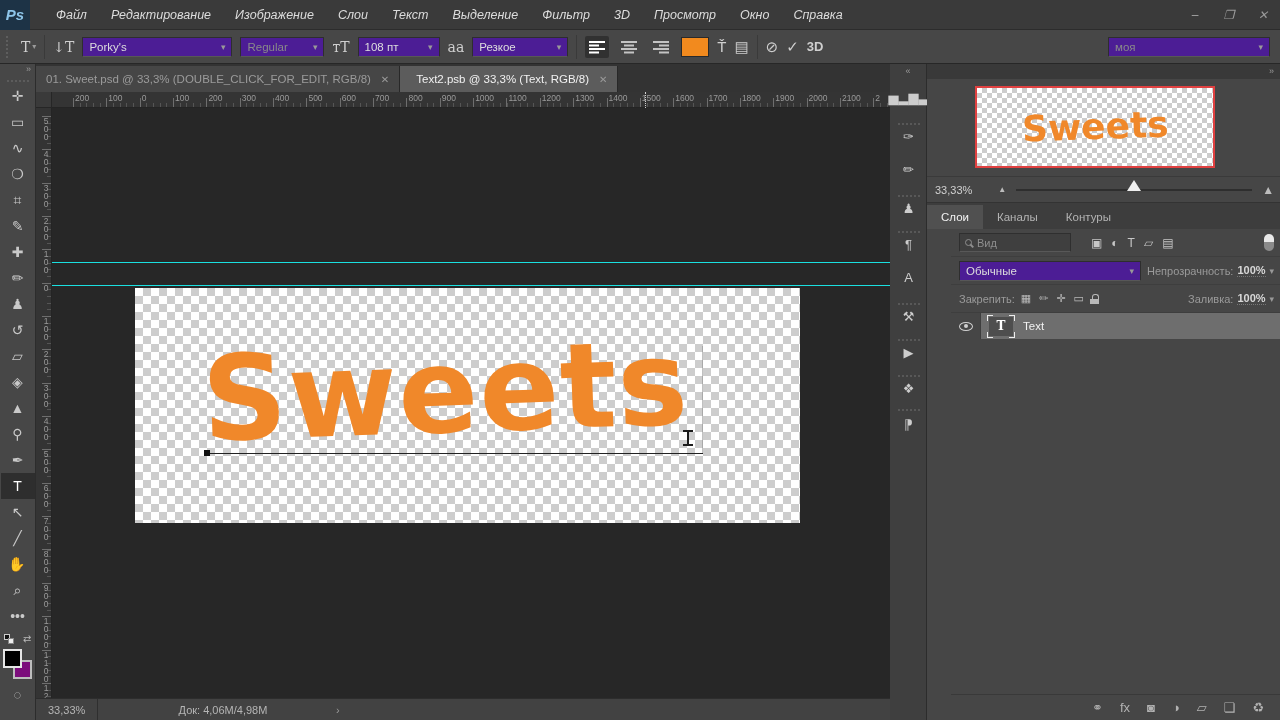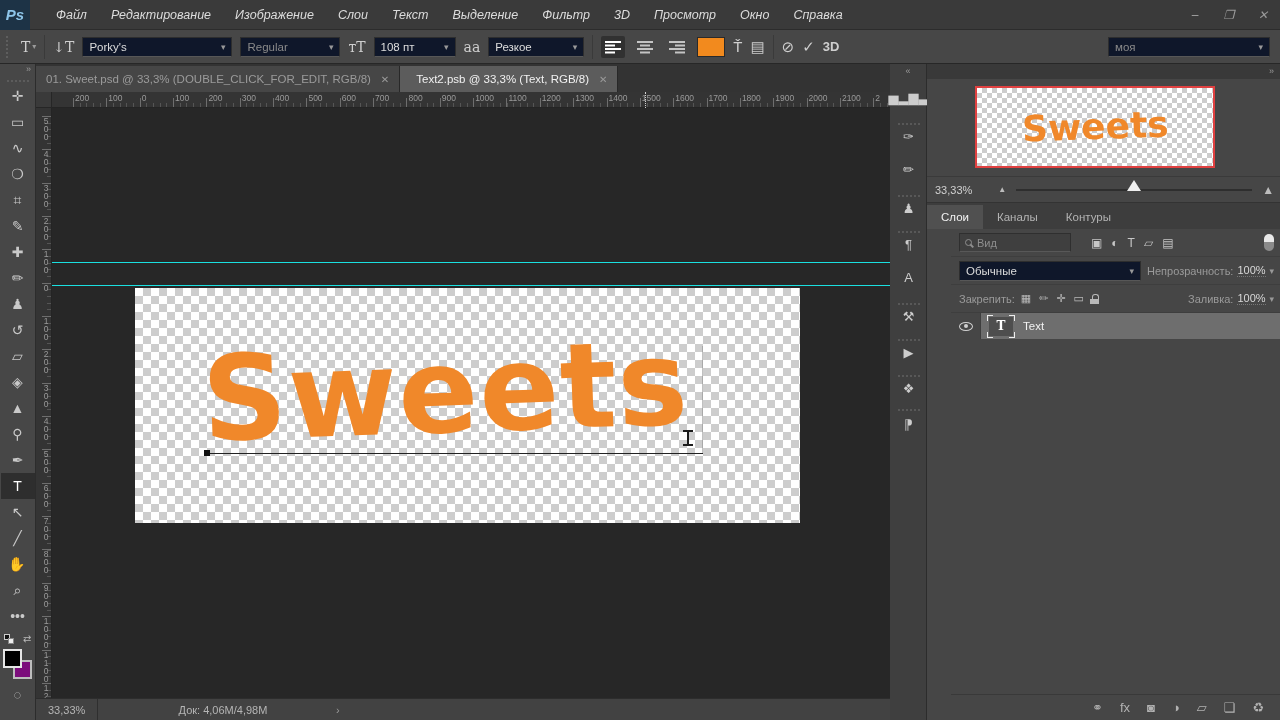--- a/index.html
+++ b/index.html
@@ -17,21 +17,21 @@
   .win-btn{width:34px;height:26px;display:flex;align-items:center;justify-content:center;
            color:#9a9a9a;font-size:12px;}
 
   
   .optionsbar{position:absolute;left:0;top:30px;width:1280px;height:34px;background:#474747;
               border-bottom:1px solid #272727;display:flex;align-items:center;gap:8px;padding:0 6px;}
   .ob-grip{width:5px;height:22px;border-left:2px dotted #5e5e5e;margin-right:2px;}
   .ob-sep{width:1px;height:24px;background:#3a3a3a;}
   .ob-icon{color:#cfcfcf;font-size:14px;font-family:"DejaVu Serif",serif;display:flex;align-items:center;gap:2px;}
   .ob-caret{font-size:8px;color:#9a9a9a;}
-  .select{height:20px;background:#0f172a;border:1px solid #2e2e2e;border-bottom-color:#575757;
+  .select{height:20px;background:#4c1d95;border:1px solid #2e2e2e;border-bottom-color:#575757;
           display:flex;align-items:center;padding:0 6px;color:#ddd;font-size:11.5px;position:relative;justify-content:flex-end;}
   .select .chev{margin-left:auto;color:#999;font-size:9px;padding-left:6px;}
   .select.dim{color:#8a8a8a;}
   .align-btn{width:24px;height:22px;display:flex;align-items:center;justify-content:center;border-radius:2px;}
   .align-btn.active{background:#313131;}
   .align-btn svg rect{fill:#c4c4c4;}
   .align-btn.active svg rect{fill:#fff;}
   .swatch{width:28px;height:20px;border:1px solid #2a2a2a;}
   .ob-glyph{color:#cfcfcf;font-size:15px;}
   .ob-3d{color:#cfcfcf;font-weight:bold;font-size:13px;}
@@ -141,21 +141,21 @@
   .lrow{height:28px;display:flex;align-items:center;padding:0 8px;gap:6px;border-bottom:1px solid #3e3e3e;}
   .search-field{width:112px;height:19px;background:#3f3f3f;border:1px solid #2f2f2f;border-bottom-color:#585858;
                 display:flex;align-items:center;padding:0 5px;color:#8e8e8e;font-size:11px;gap:5px;}
   .mag{width:7px;height:7px;border:1.5px solid #8e8e8e;border-radius:50%;position:relative;flex:none;}
   .mag:after{content:"";position:absolute;width:4px;height:1.5px;background:#8e8e8e;right:-3px;bottom:-1px;
              transform:rotate(45deg);}
   .f-icons{display:flex;gap:9px;margin-left:14px;color:#c7c7c7;font-size:12px;}
   .pill{margin-left:auto;width:10px;height:17px;border-radius:5px;background:linear-gradient(#e8e8e8 45%,#8a8a8a 45%);}
   .blend-sel{width:182px;}
   .opacity{margin-left:auto;color:#9a9a9a;font-size:11px;display:flex;align-items:center;gap:4px;}
-  .opacity b{color:#d8d8d8;font-weight:normal;border-bottom:1px dotted #777;}
+  .opacity b{color:#d8d8d8;font-weight:bold;border-bottom:1px dotted #777;}
   .locks{display:flex;gap:8px;color:#b9b9b9;font-size:11px;align-items:center;}
   .lock-shape{position:relative;width:10px;height:10px;}
   .lock-shape:before{content:"";position:absolute;left:2px;top:0;width:5px;height:5px;border:1.5px solid #b9b9b9;
                      border-bottom:none;border-radius:3px 3px 0 0;}
   .lock-shape:after{content:"";position:absolute;left:0;bottom:0;width:9px;height:5px;background:#b9b9b9;}
   .layerlist{flex:1;background:#464646;}
   .layer-row{height:26px;display:flex;align-items:center;}
   .eye-col{width:30px;display:flex;align-items:center;justify-content:center;border-right:1px solid #3e3e3e;height:100%;}
   .eye{width:14px;height:9px;border:1.5px solid #d0d0d0;border-radius:50%;position:relative;}
   .eye:after{content:"";position:absolute;left:4px;top:1.5px;width:4px;height:4px;background:#d0d0d0;border-radius:50%;}
@@ -204,21 +204,21 @@
     <div class="ob-icon">
       <span>T</span>
       <span class="ob-caret">▾</span>
     </div>
     <div class="ob-sep"></div>
     <div class="ob-icon">↓T</div>
     <div class="select" style="width:150px">
       <span>Porky's</span>
       <span class="chev">▾</span>
     </div>
-    <div class="select dim" style="width:100px">
+    <div class="select dim" style="width:84px">
       <span>Regular</span>
       <span class="chev">▾</span>
     </div>
     <div class="ob-icon">тT</div>
     <div class="select" style="width:82px">
       <span>108 пт</span>
       <span class="chev">▾</span>
     </div>
     <div class="ob-icon">аа</div>
     <div class="select" style="width:96px">

